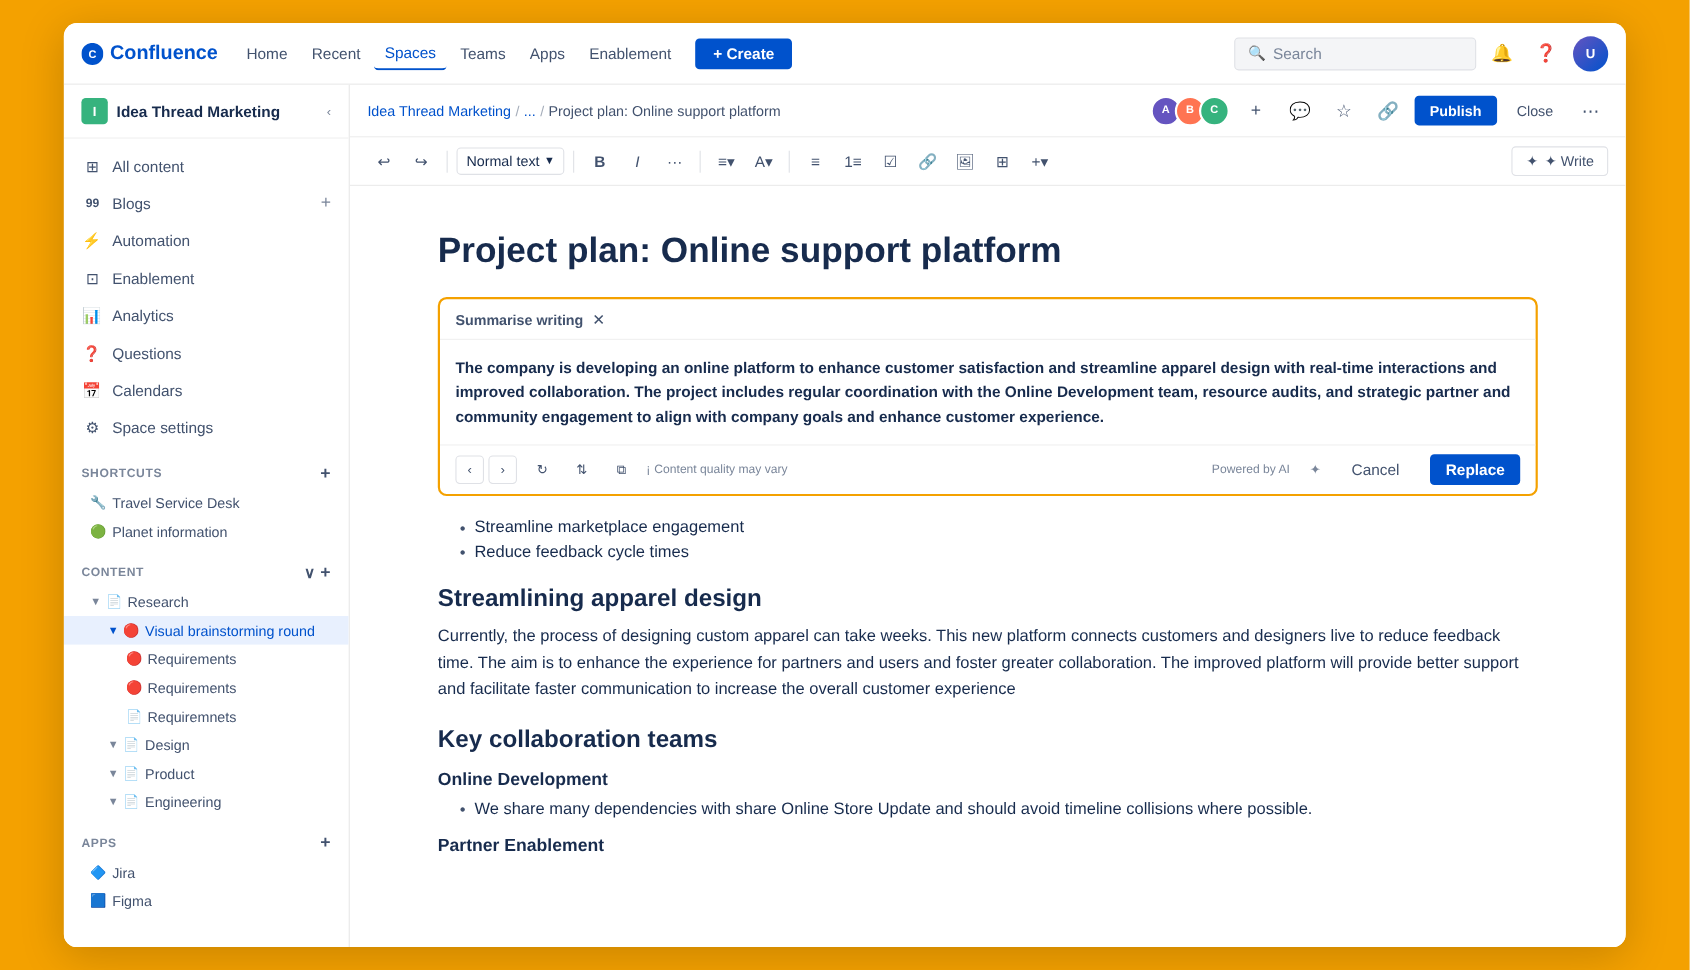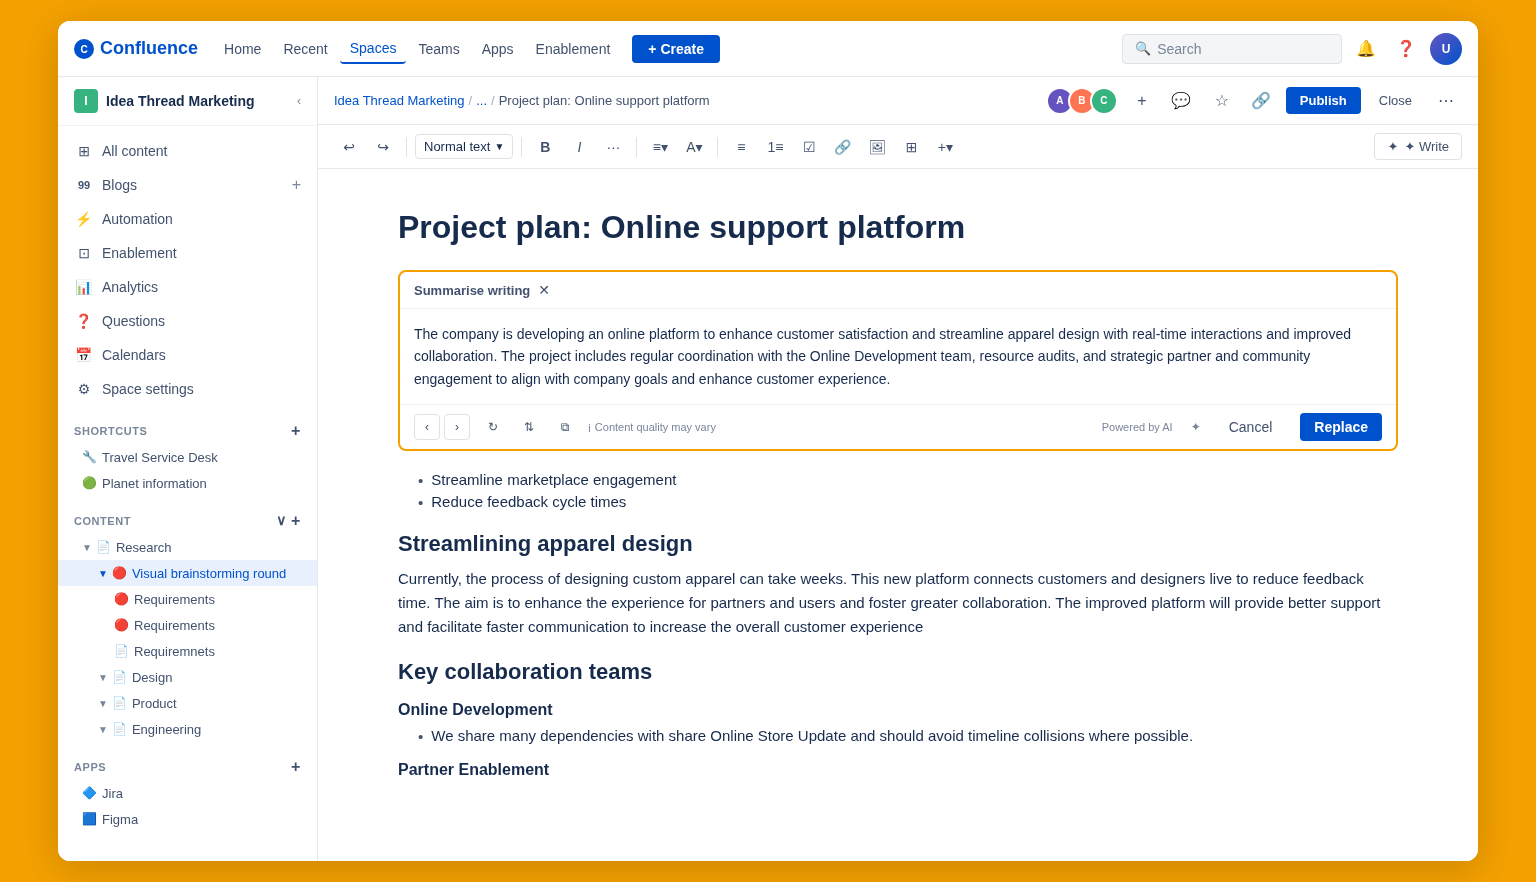--- a/index.html
+++ b/index.html
@@ -67,21 +67,21 @@
 
     
     .editor-content { flex: 1; overflow-y: auto; padding: 40px 80px; background: #fff; position: relative; }
     .page-title { font-size: 32px; font-weight: 700; color: #172b4d; margin-bottom: 24px; }
 
     
     .ai-popup { border: 2px solid #f4a100; border-radius: 8px; background: #fff; margin-bottom: 20px; overflow: hidden; }
     .ai-popup-header { padding: 10px 14px; display: flex; align-items: center; gap: 6px; border-bottom: 1px solid #f0f0f0; }
     .ai-popup-tag { font-size: 13px; color: #42526e; font-weight: 700; }
     .ai-popup-close { color: #42526e; cursor: pointer; font-size: 14px; margin-left: 2px; }
-    .ai-popup-body { padding: 14px; }
+    .ai-popup-body { padding: 14px; font-weight: bold; }
     .ai-popup-text { font-size: 14px; color: #172b4d; line-height: 1.6; }
     .ai-popup-footer { padding: 8px 14px; display: flex; align-items: center; justify-content: space-between; border-top: 1px solid #f0f0f0; }
     .ai-nav-btn { width: 26px; height: 26px; border: 1px solid #dfe1e6; border-radius: 4px; display: flex; align-items: center; justify-content: center; cursor: pointer; color: #42526e; font-size: 12px; }
     .ai-action-btn { width: 26px; height: 26px; display: flex; align-items: center; justify-content: center; cursor: pointer; color: #42526e; font-size: 12px; }
     .ai-cancel-btn { background: none; border: none; font-size: 14px; color: #42526e; cursor: pointer; padding: 6px 10px; }
     .ai-replace-btn { background: #0052cc; color: #fff; border: none; padding: 6px 14px; border-radius: 4px; font-size: 14px; font-weight: 600; cursor: pointer; }
     .ai-quality-note { font-size: 11px; color: #7a869a; display: flex; align-items: center; gap: 4px; }
     .ai-powered { font-size: 11px; color: #7a869a; }
 
     

